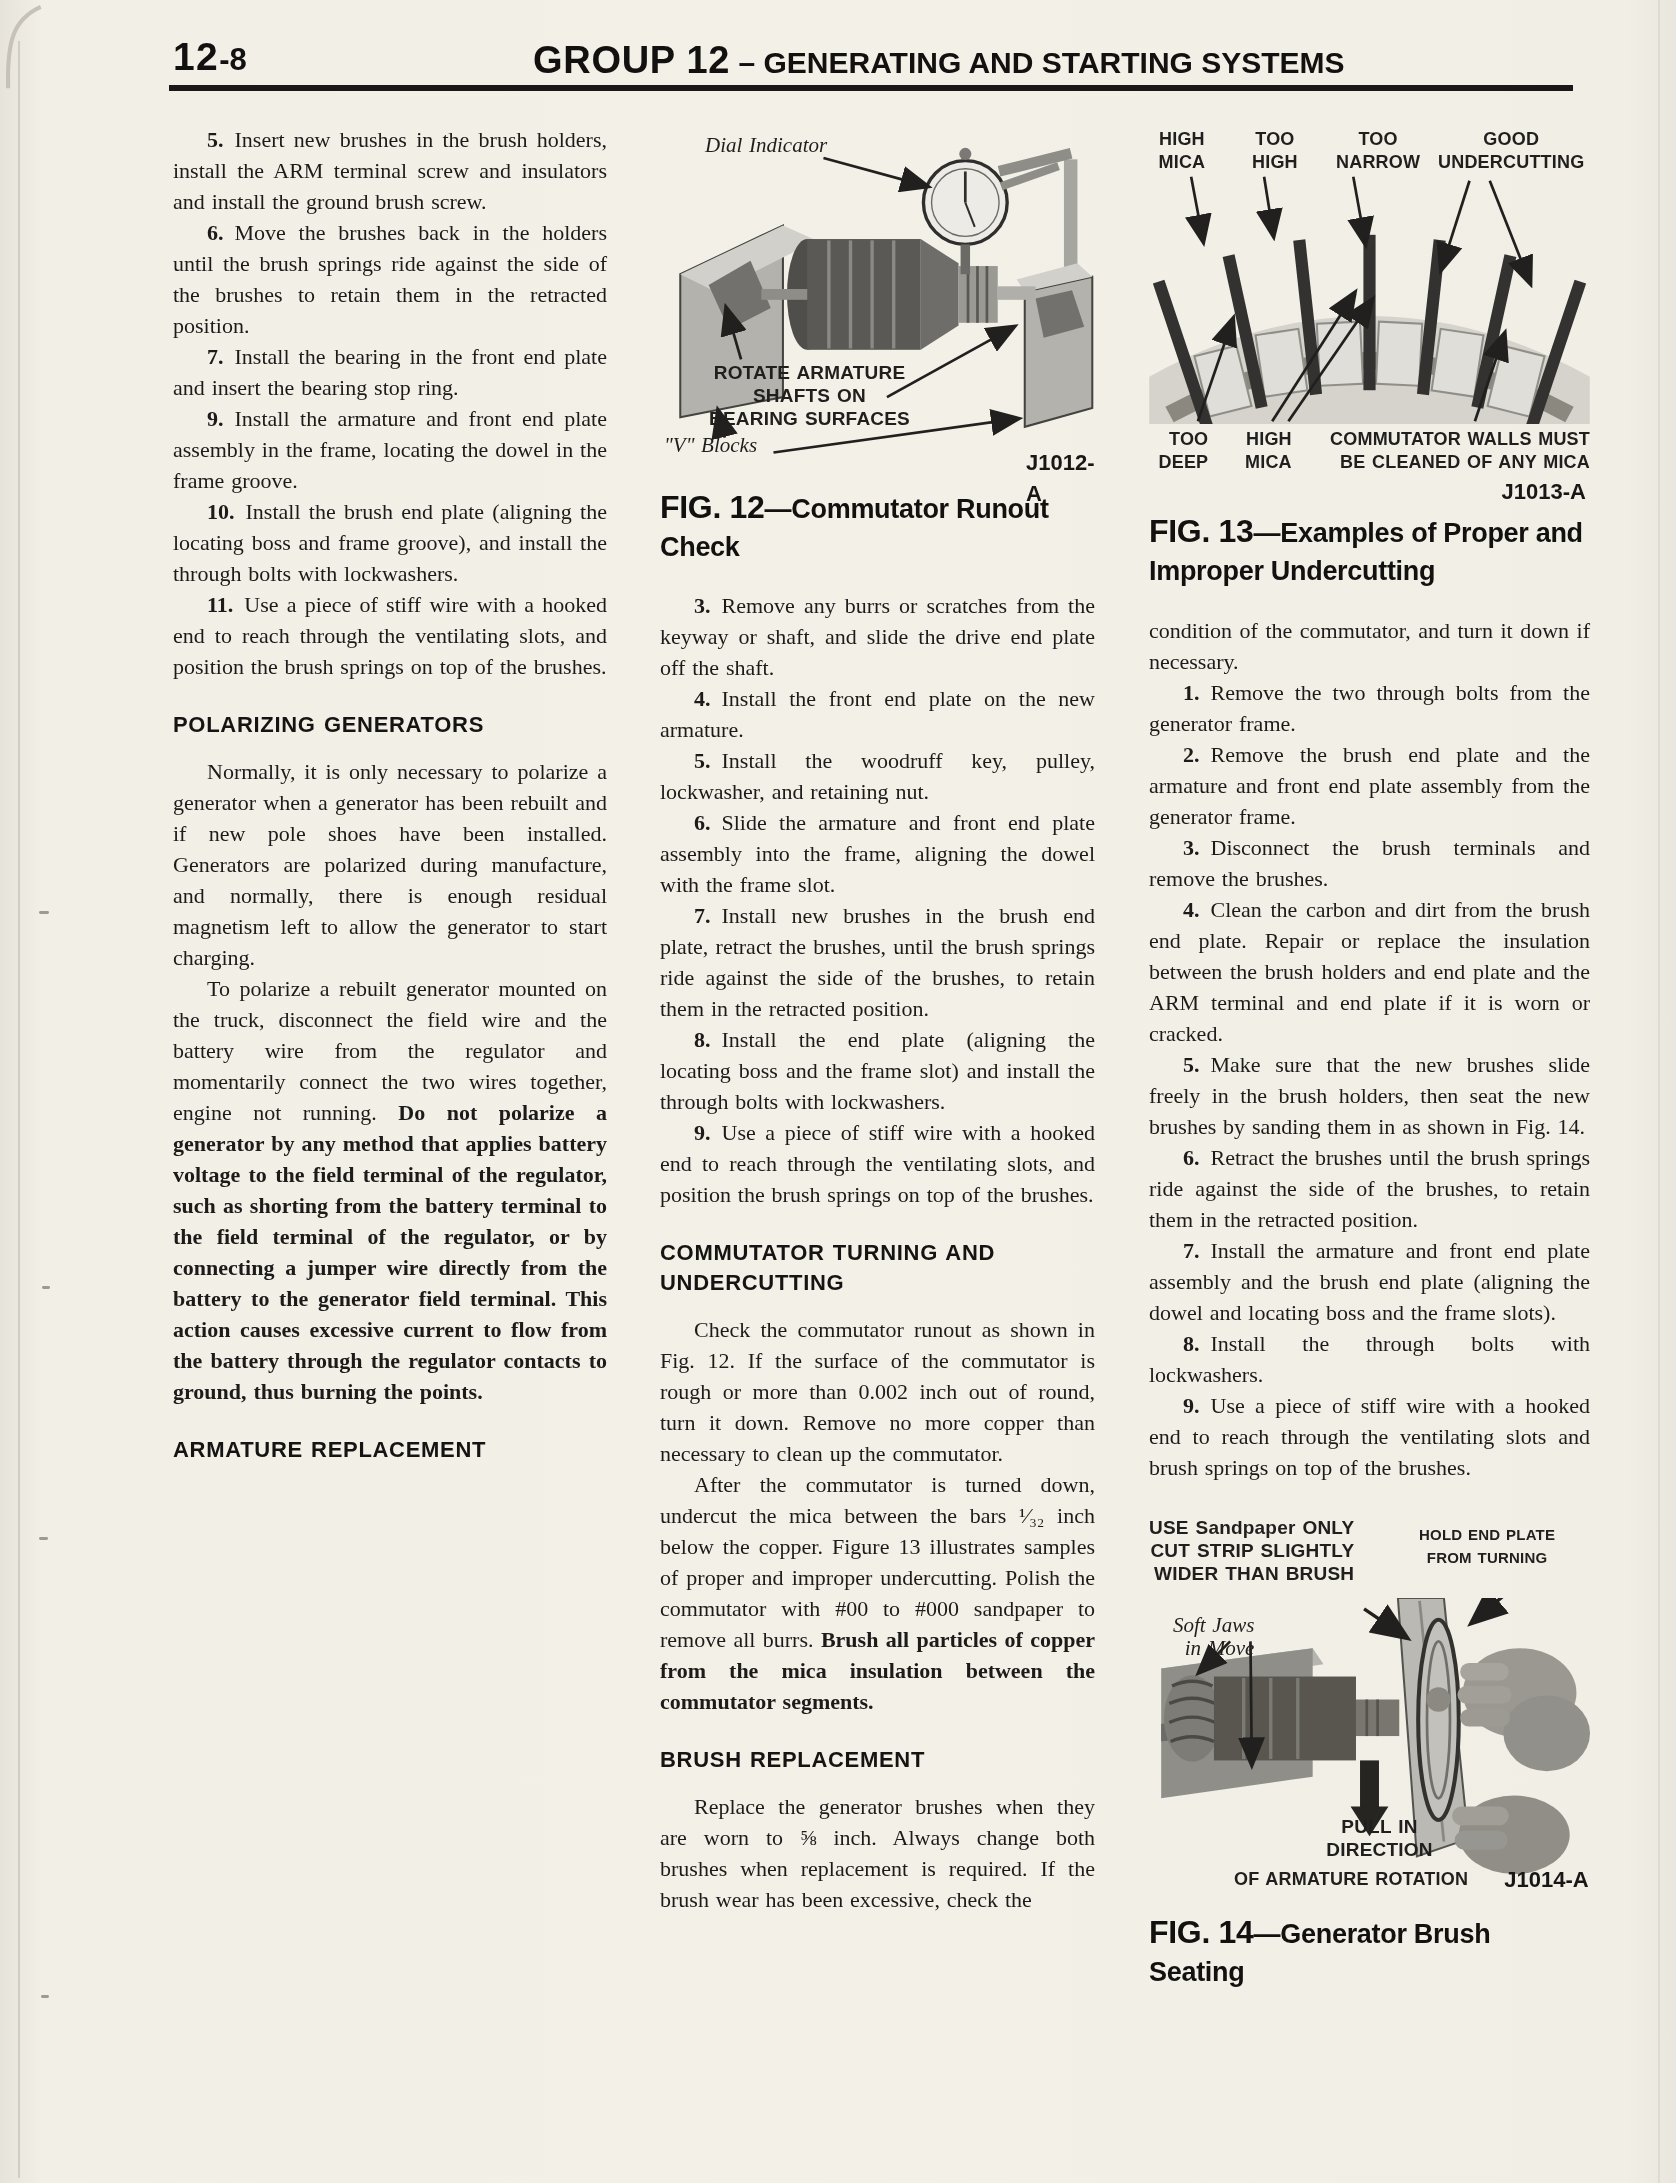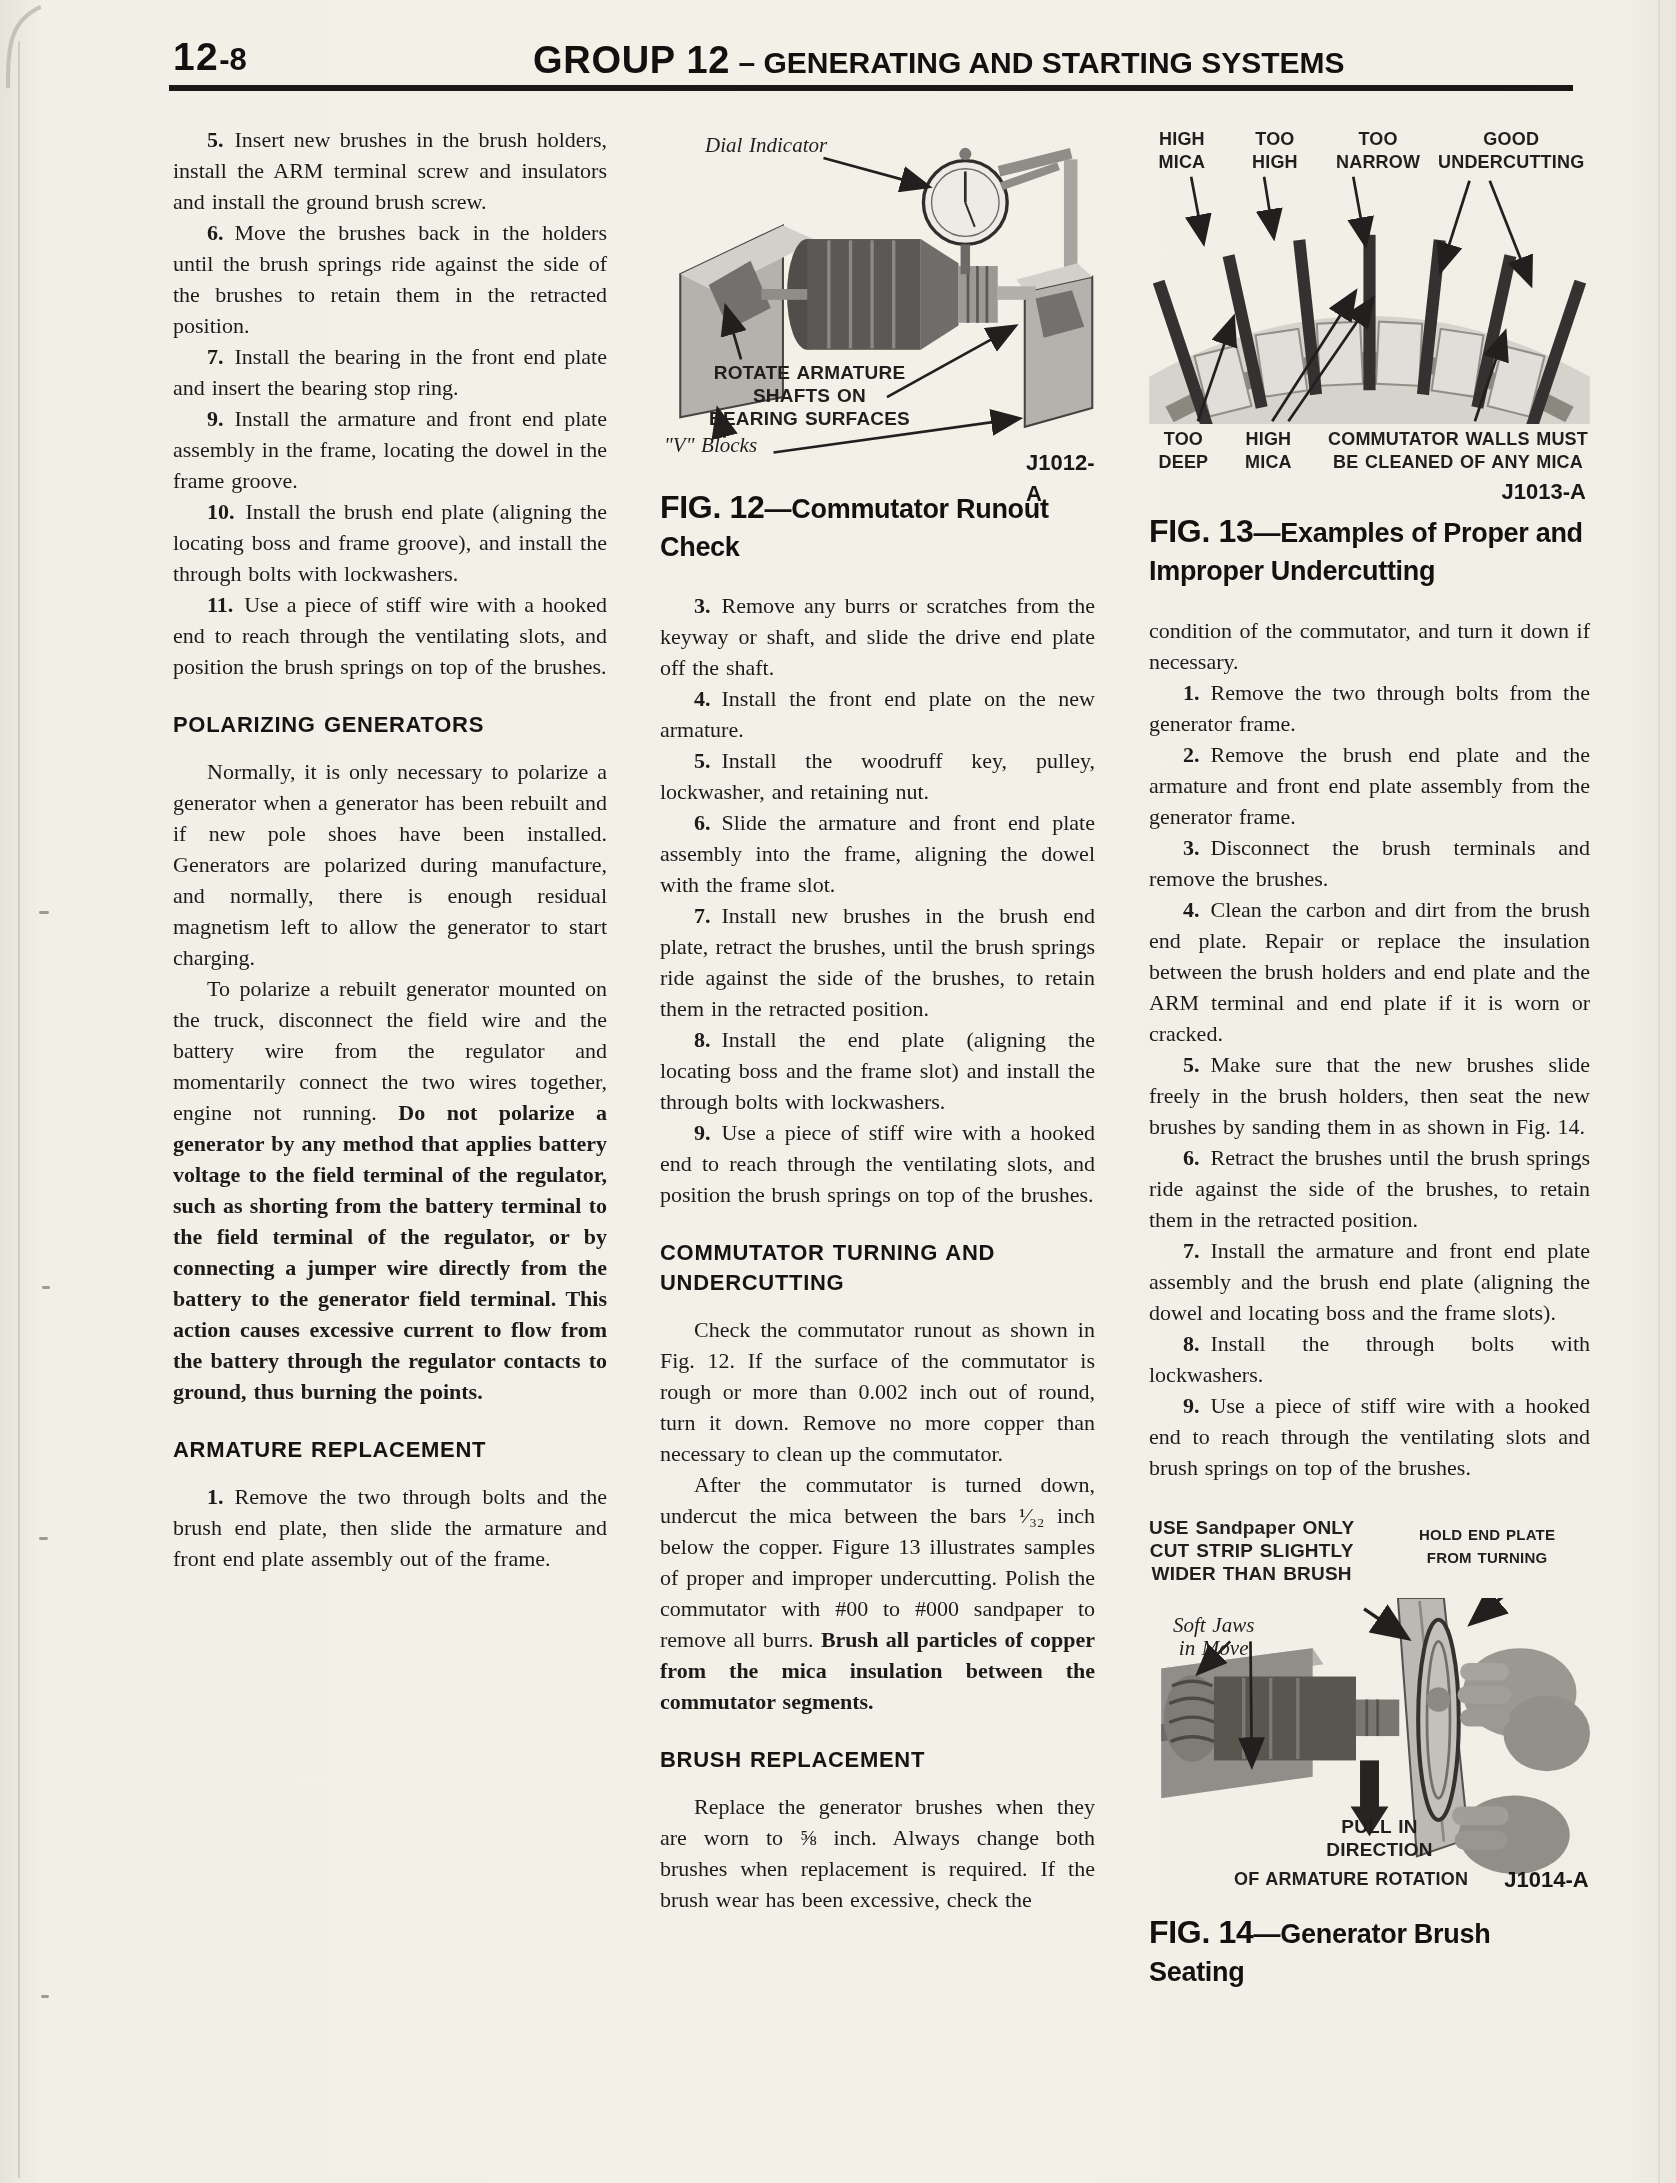--- a/index.html
+++ b/index.html
@@ -30,21 +30,21 @@
   .col h3{font-family:"Liberation Sans",sans-serif;font-weight:700;font-size:22px;line-height:30px;
           letter-spacing:0.7px;margin:28px 0 16px 0;text-align:left;word-spacing:1.4px;color:#151412;}
 
   figure.fig{margin:0;padding:0;}
   .figimg{position:relative;width:100%;}
   .figcaption{font-family:"Liberation Sans",sans-serif;font-weight:700;color:#121110;
               margin-top:12px;letter-spacing:-0.3px;line-height:37px;text-align:left;word-spacing:0;}
   .figno{font-size:32px;}
   .figtext{font-size:27px;}
   .figlabel{position:absolute;font-family:"Liberation Sans",sans-serif;font-weight:700;font-size:18px;
-            line-height:23px;color:#201f1d;letter-spacing:0.2px;text-indent:0;text-align:center;}
+            line-height:23px;color:#201f1d;letter-spacing:0.2px;text-indent:0;text-align:right;}
   .figlabel.center{text-align:center;}
   .figlabel.italic{font-family:"Liberation Serif",serif;font-style:italic;font-weight:400;font-size:21px;letter-spacing:0;}
   .figcode{position:absolute;font-family:"Liberation Sans",sans-serif;font-weight:700;font-size:22px;color:#181716;}
   svg{display:block;}
 </style>
 </head>
 <body>
 
 <div class="page">
 
@@ -69,21 +69,20 @@
         <p class="step"><b>5. </b>Insert new brushes in the brush holders, install the ARM terminal screw and insulators and install the ground brush screw.</p>
         <p class="step"><b>6. </b>Move the brushes back in the holders until the brush springs ride against the side of the brushes to retain them in the retracted position.</p>
         <p class="step"><b>7. </b>Install the bearing in the front end plate and insert the bearing stop ring.</p>
         <p class="step"><b>9. </b>Install the armature and front end plate assembly in the frame, locating the dowel in the frame groove.</p>
         <p class="step"><b>10. </b>Install the brush end plate (aligning the locating boss and frame groove), and install the through bolts with lockwashers.</p>
         <p class="step"><b>11. </b>Use a piece of stiff wire with a hooked end to reach through the ventilating slots, and position the brush springs on top of the brushes.</p>
         <h3>POLARIZING GENERATORS</h3>
         <p class="para">Normally, it is only necessary to polarize a generator when a generator has been rebuilt and if new pole shoes have been installed. Generators are polarized during manufacture, and normally, there is enough residual magnetism left to allow the generator to start charging.</p>
         <p class="para">To polarize a rebuilt generator mounted on the truck, disconnect the field wire and the battery wire from the regulator and momentarily connect the two wires together, engine not running. <b>Do not polarize a generator by any method that applies battery voltage to the field terminal of the regulator, such as shorting from the battery terminal to the field terminal of the regulator, or by connecting a jumper wire directly from the battery to the generator field terminal. This action causes excessive current to flow from the battery through the regulator contacts to ground, thus burning the points.</b></p>
         <h3>ARMATURE REPLACEMENT</h3>
-        <p class="step"><b>1. </b>Remove the two through bolts and the brush end plate, then slide the armature and front end plate assembly out of the frame.</p>
       </div>
   </section>
 
   <section class="col" id="col2">
     <figure class="fig">
       <div class="figimg" style="height:353px;">
         <svg width="435" height="353" viewBox="0 0 644 522" style="position:absolute;left:0;top:0;">
           <defs>
             <marker id="m12" markerWidth="12" markerHeight="10" refX="10" refY="5" orient="auto">
                 <path d="M0,0 L12,5 L0,10 Z" fill="#21201e"></path>

